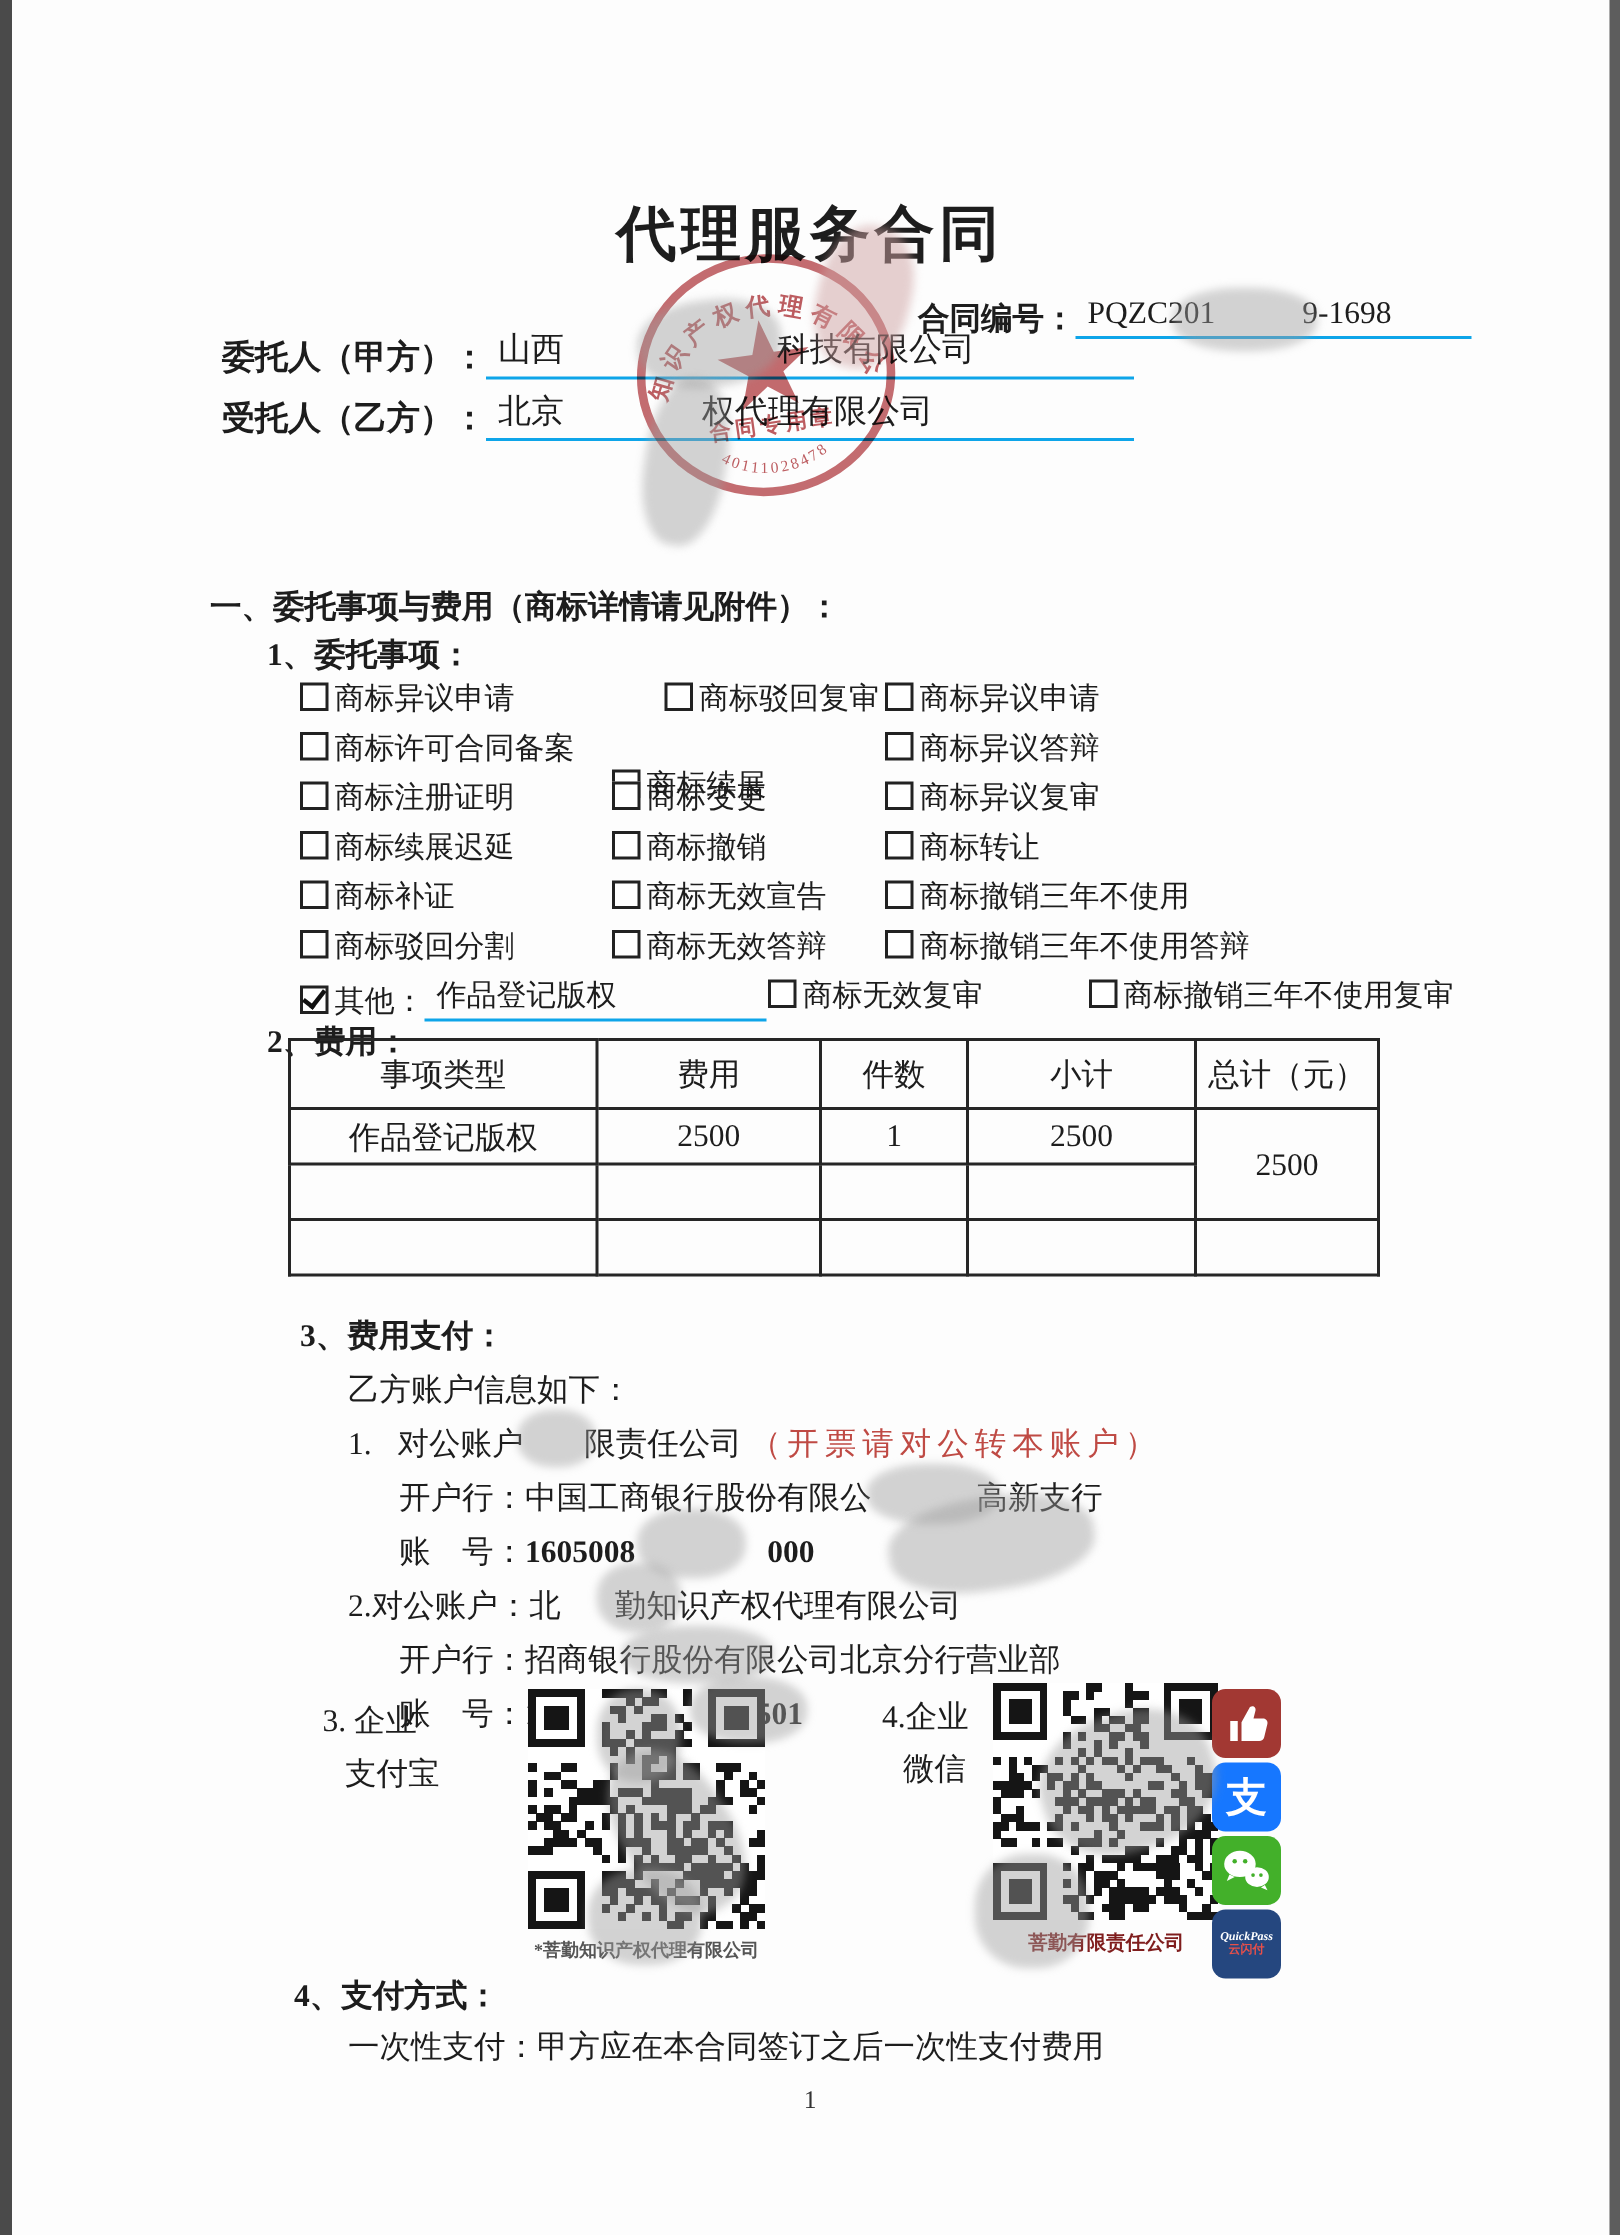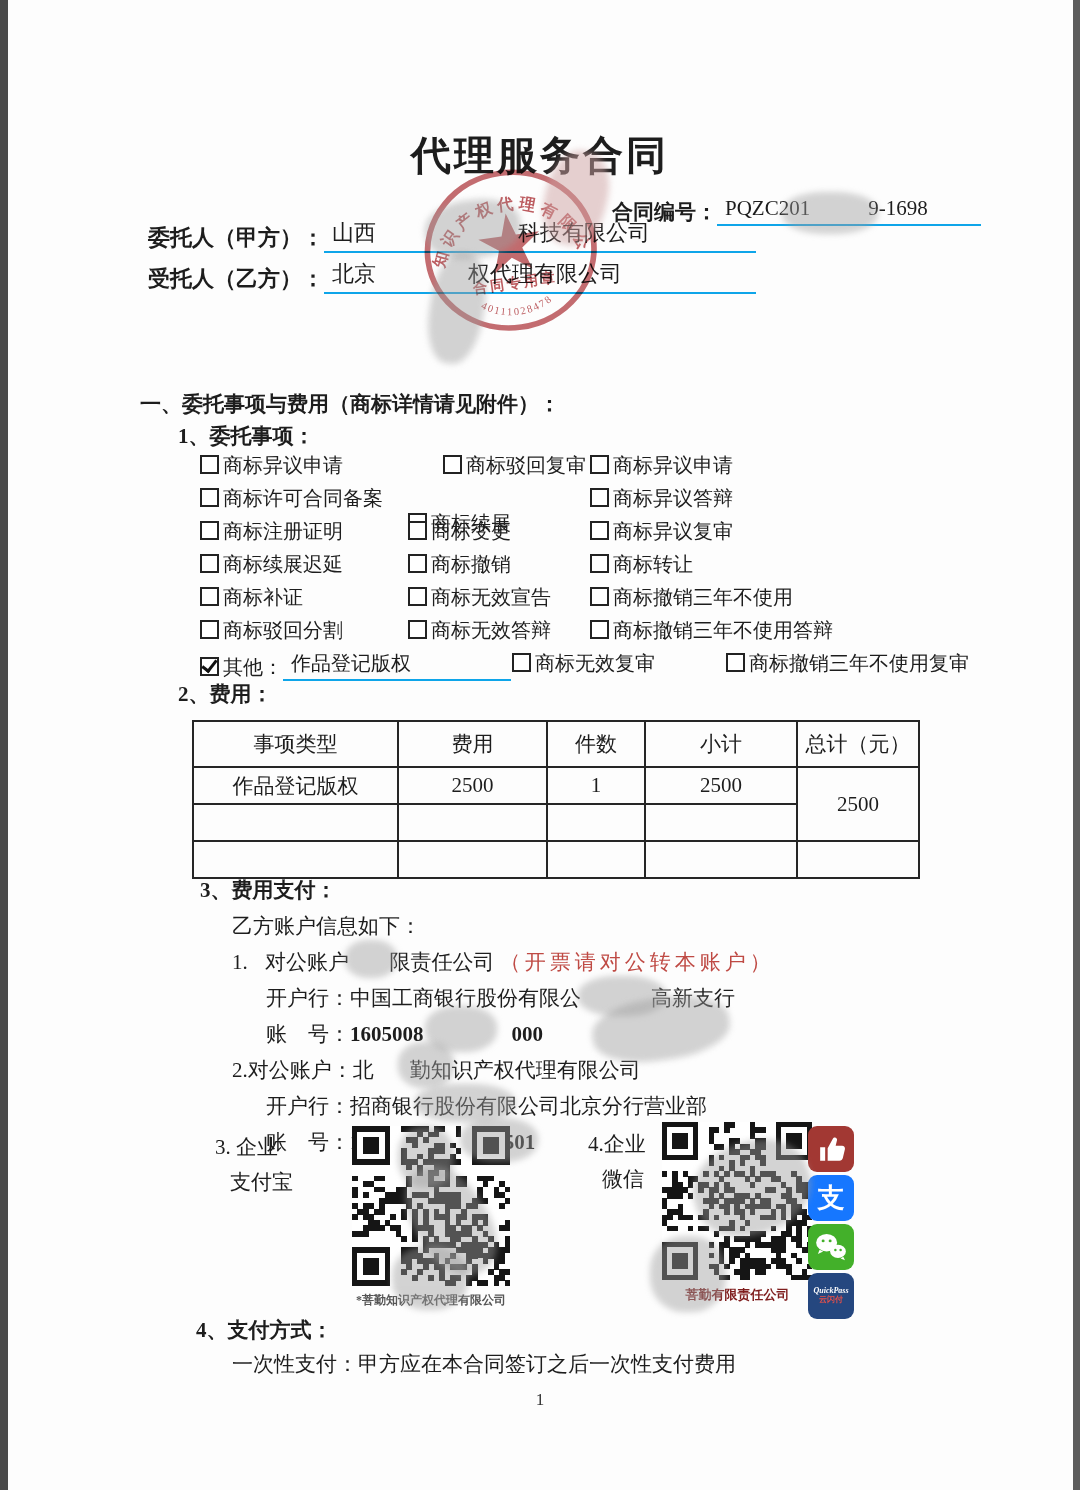--- a/index.html
+++ b/index.html
@@ -16,21 +16,21 @@
   .pline{display:inline-block;border-bottom:2px solid #0ea5e9;padding:0 6px 3px 8px;vertical-align:bottom;}
   .gap{display:inline-block;}
   .intro{left:140px;top:293px;width:806px;font-size:20px;line-height:37px;text-align:justify;}
   .hmain{left:140px;top:390px;font-size:21px;font-weight:700;}
   .hsub{font-size:21px;font-weight:700;}
   .cb{font-size:20px;white-space:nowrap;}
   .box{display:inline-block;width:15px;height:15px;border:2px solid #222;margin-right:4px;
        vertical-align:-2px;position:relative;background:#fff;}
   .box.checked::after{content:'';position:absolute;left:3px;top:-2px;width:6px;height:12px;
        border-right:3px solid #111;border-bottom:3px solid #111;transform:rotate(38deg);}
-  table.fees{position:absolute;left:192px;top:720px;border-collapse:collapse;table-layout:fixed;z-index:1;}
+  table.fees{position:absolute;left:192px;top:692px;border-collapse:collapse;table-layout:fixed;z-index:1;}
   table.fees td{border:2px solid #262626;text-align:center;font-size:21px;padding:0;}
   table.fees tr.head td{height:44px;}
   table.fees tr.r td{height:35px;}
   .red{color:#bf4a44;}
   .acct{font-size:21px;white-space:nowrap;}
   .qrbox{background:#fff;z-index:2;}
   .qcap{text-align:center;z-index:2;}
   .payicon{position:absolute;left:808px;width:46px;height:46px;border-radius:9px;z-index:2;
            display:flex;align-items:center;justify-content:center;overflow:hidden;}
   .smudge{position:absolute;background:rgba(158,158,158,.45);filter:blur(3px);border-radius:45%;z-index:7;}

